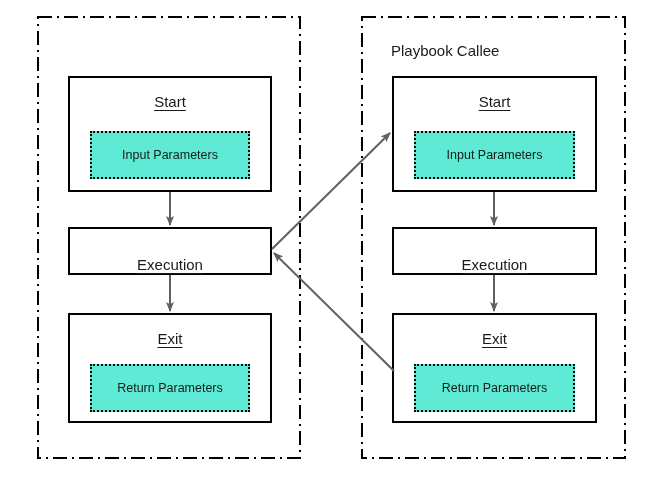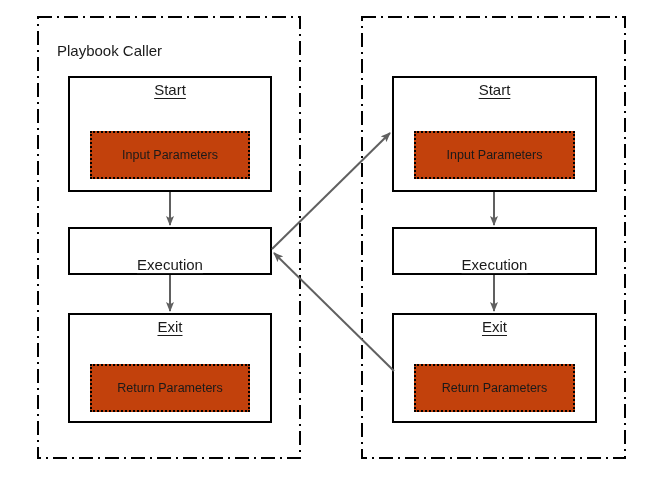--- a/index.html
+++ b/index.html
@@ -51,33 +51,33 @@
   .node-title {
     font-size: 15px;
     line-height: 17px;
     color: #1a1a1a;
     text-decoration: underline;
     text-underline-offset: 3px;
     white-space: nowrap;
   }
   .node.start .node-title,
   .node.exit .node-title {
-    margin-top: 3px;
+    margin-top: 15px;
     text-decoration: underline;
   }
   .node.exec {
     justify-content: flex-end;
   }
 
   
   .params {
     position: absolute;
     box-sizing: border-box;
     border: 2px dotted #000000;
-    background: #c2410c;
+    background: #5eead4;
     display: flex;
     align-items: center;
     justify-content: center;
     font-size: 12.5px;
     line-height: 14px;
     color: #1a1a1a;
     white-space: nowrap;
   }
 
   .arrow-layer {
@@ -92,22 +92,22 @@
 </head>
 <body>
 
 <div id="canvas">
 
   <svg class="lane-svg" width="671" height="492">
     <rect x="38" y="17" width="262" height="441" fill="none" stroke="#000000" stroke-width="2" stroke-dasharray="14 5 2 5"></rect>
     <rect x="362" y="17" width="263" height="441" fill="none" stroke="#000000" stroke-width="2" stroke-dasharray="14 5 2 5"></rect>
   </svg>
 
-  <div class="lane-title" style="left:57px; top:43px;">Playbook Caller</div>
 
+  <div class="lane-title" style="left:391px; top:43px;">Playbook Callee</div>
 
   <div class="node start" style="left:68px; top:76px; width:204px; height:116px;">
     <div class="node-title">Start</div>
   </div>
   <div class="params" style="left:90px; top:131px; width:160px; height:48px;">Input Parameters</div>
 
   <div class="node exec" style="left:68px; top:227px; width:204px; height:48px;">
     <div class="node-title">Execution</div>
   </div>
 

